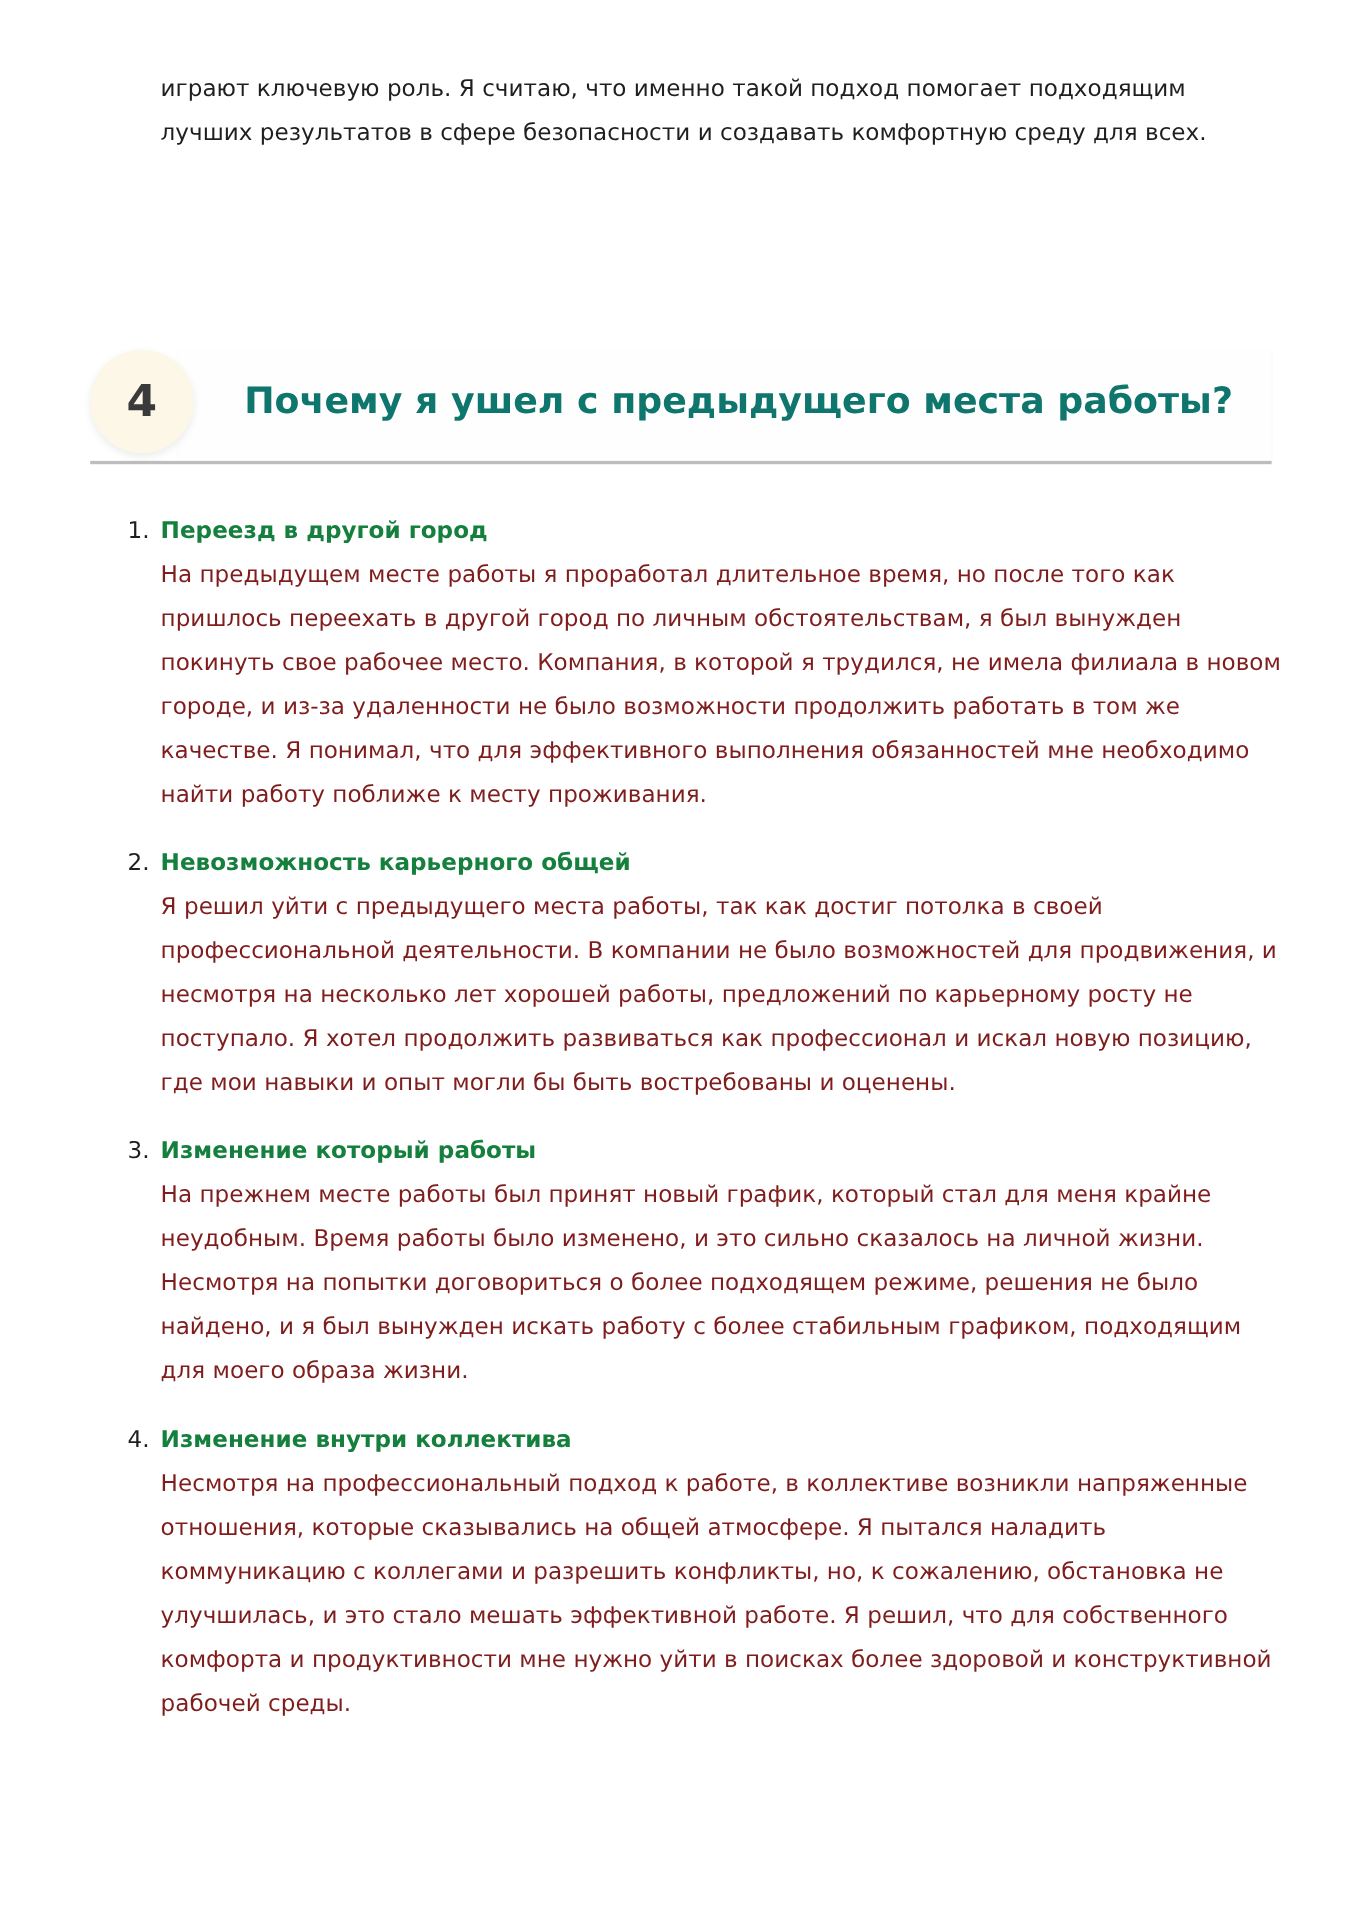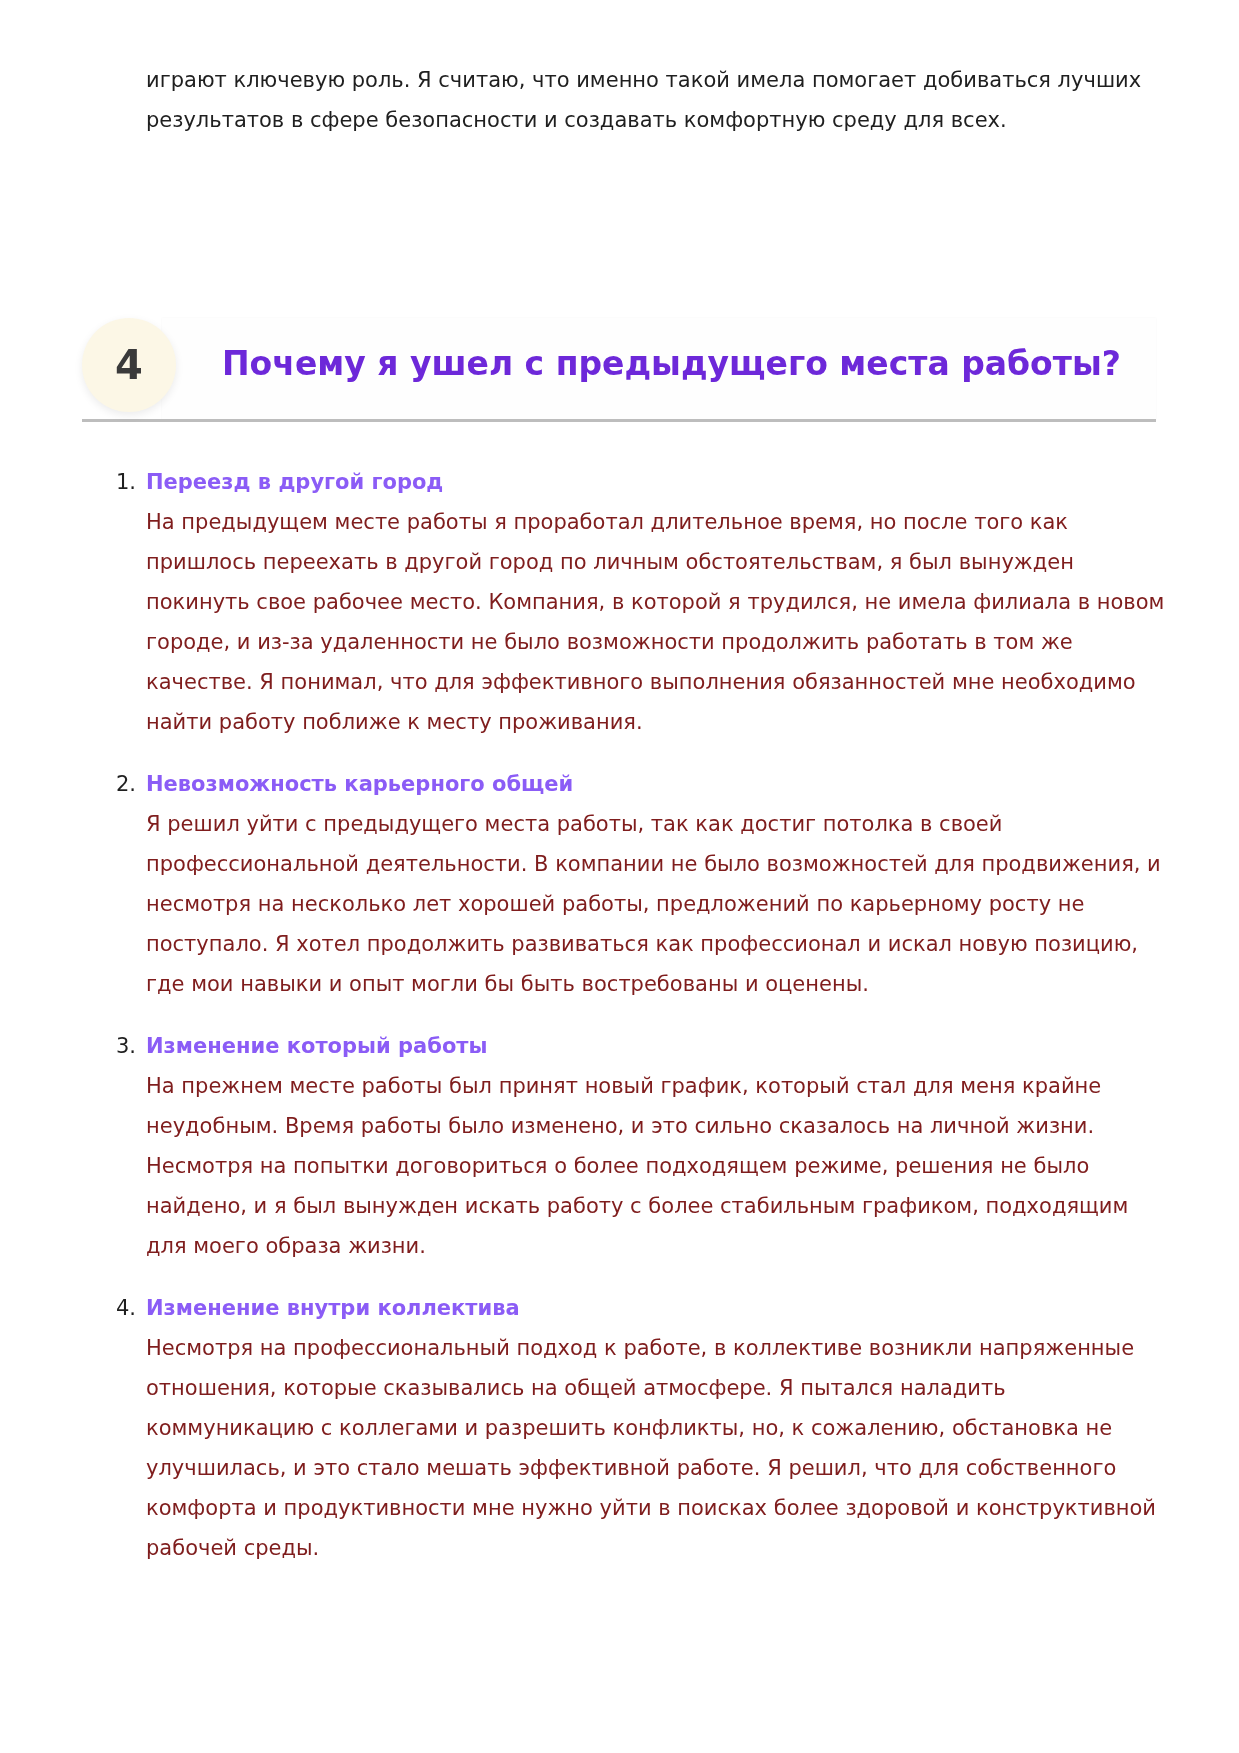--- a/index.html
+++ b/index.html
@@ -73,21 +73,21 @@
     }
     .section-title {
       position: absolute;
       left: 140px;
       top: 22px;
       margin: 0;
       font-family: "DejaVu Sans", sans-serif;
       font-weight: bold;
       font-size: 33px;
       line-height: 48px;
-      color: #6d28d9;
+      color: #0f766e;
       white-space: nowrap;
     }
     .reasons {
       position: absolute;
       left: 116px;
       top: 462px;
       width: 1050px;
       margin: 0;
       padding: 0;
       list-style: none;
@@ -103,36 +103,36 @@
       top: 0;
       font-size: 21px;
       line-height: 40px;
       color: #1f1f1f;
     }
     .reason-title {
       display: block;
       font-weight: bold;
       font-size: 21px;
       line-height: 40px;
-      color: #8b5cf6;
+      color: #15803d;
     }
     .reason-text {
       display: block;
       font-size: 21px;
       line-height: 40px;
       color: #7f1d1d;
       margin: 0;
     }
   </style>
 </head>
 <body>
 
 <div class="page">
 
-  <p class="intro">играют ключевую роль. Я считаю, что именно такой имела помогает добиваться лучших результатов в сфере безопасности и создавать комфортную среду для всех.</p>
+  <p class="intro">играют ключевую роль. Я считаю, что именно такой подход помогает подходящим лучших результатов в сфере безопасности и создавать комфортную среду для всех.</p>
 
   <div class="section-header">
     <div class="header-bg"></div>
     <div class="header-rule"></div>
     <div class="badge">4</div>
     <h2 class="section-title">Почему я ушел с предыдущего места работы?</h2>
   </div>
 
   <ol class="reasons">
     <li class="reason">

